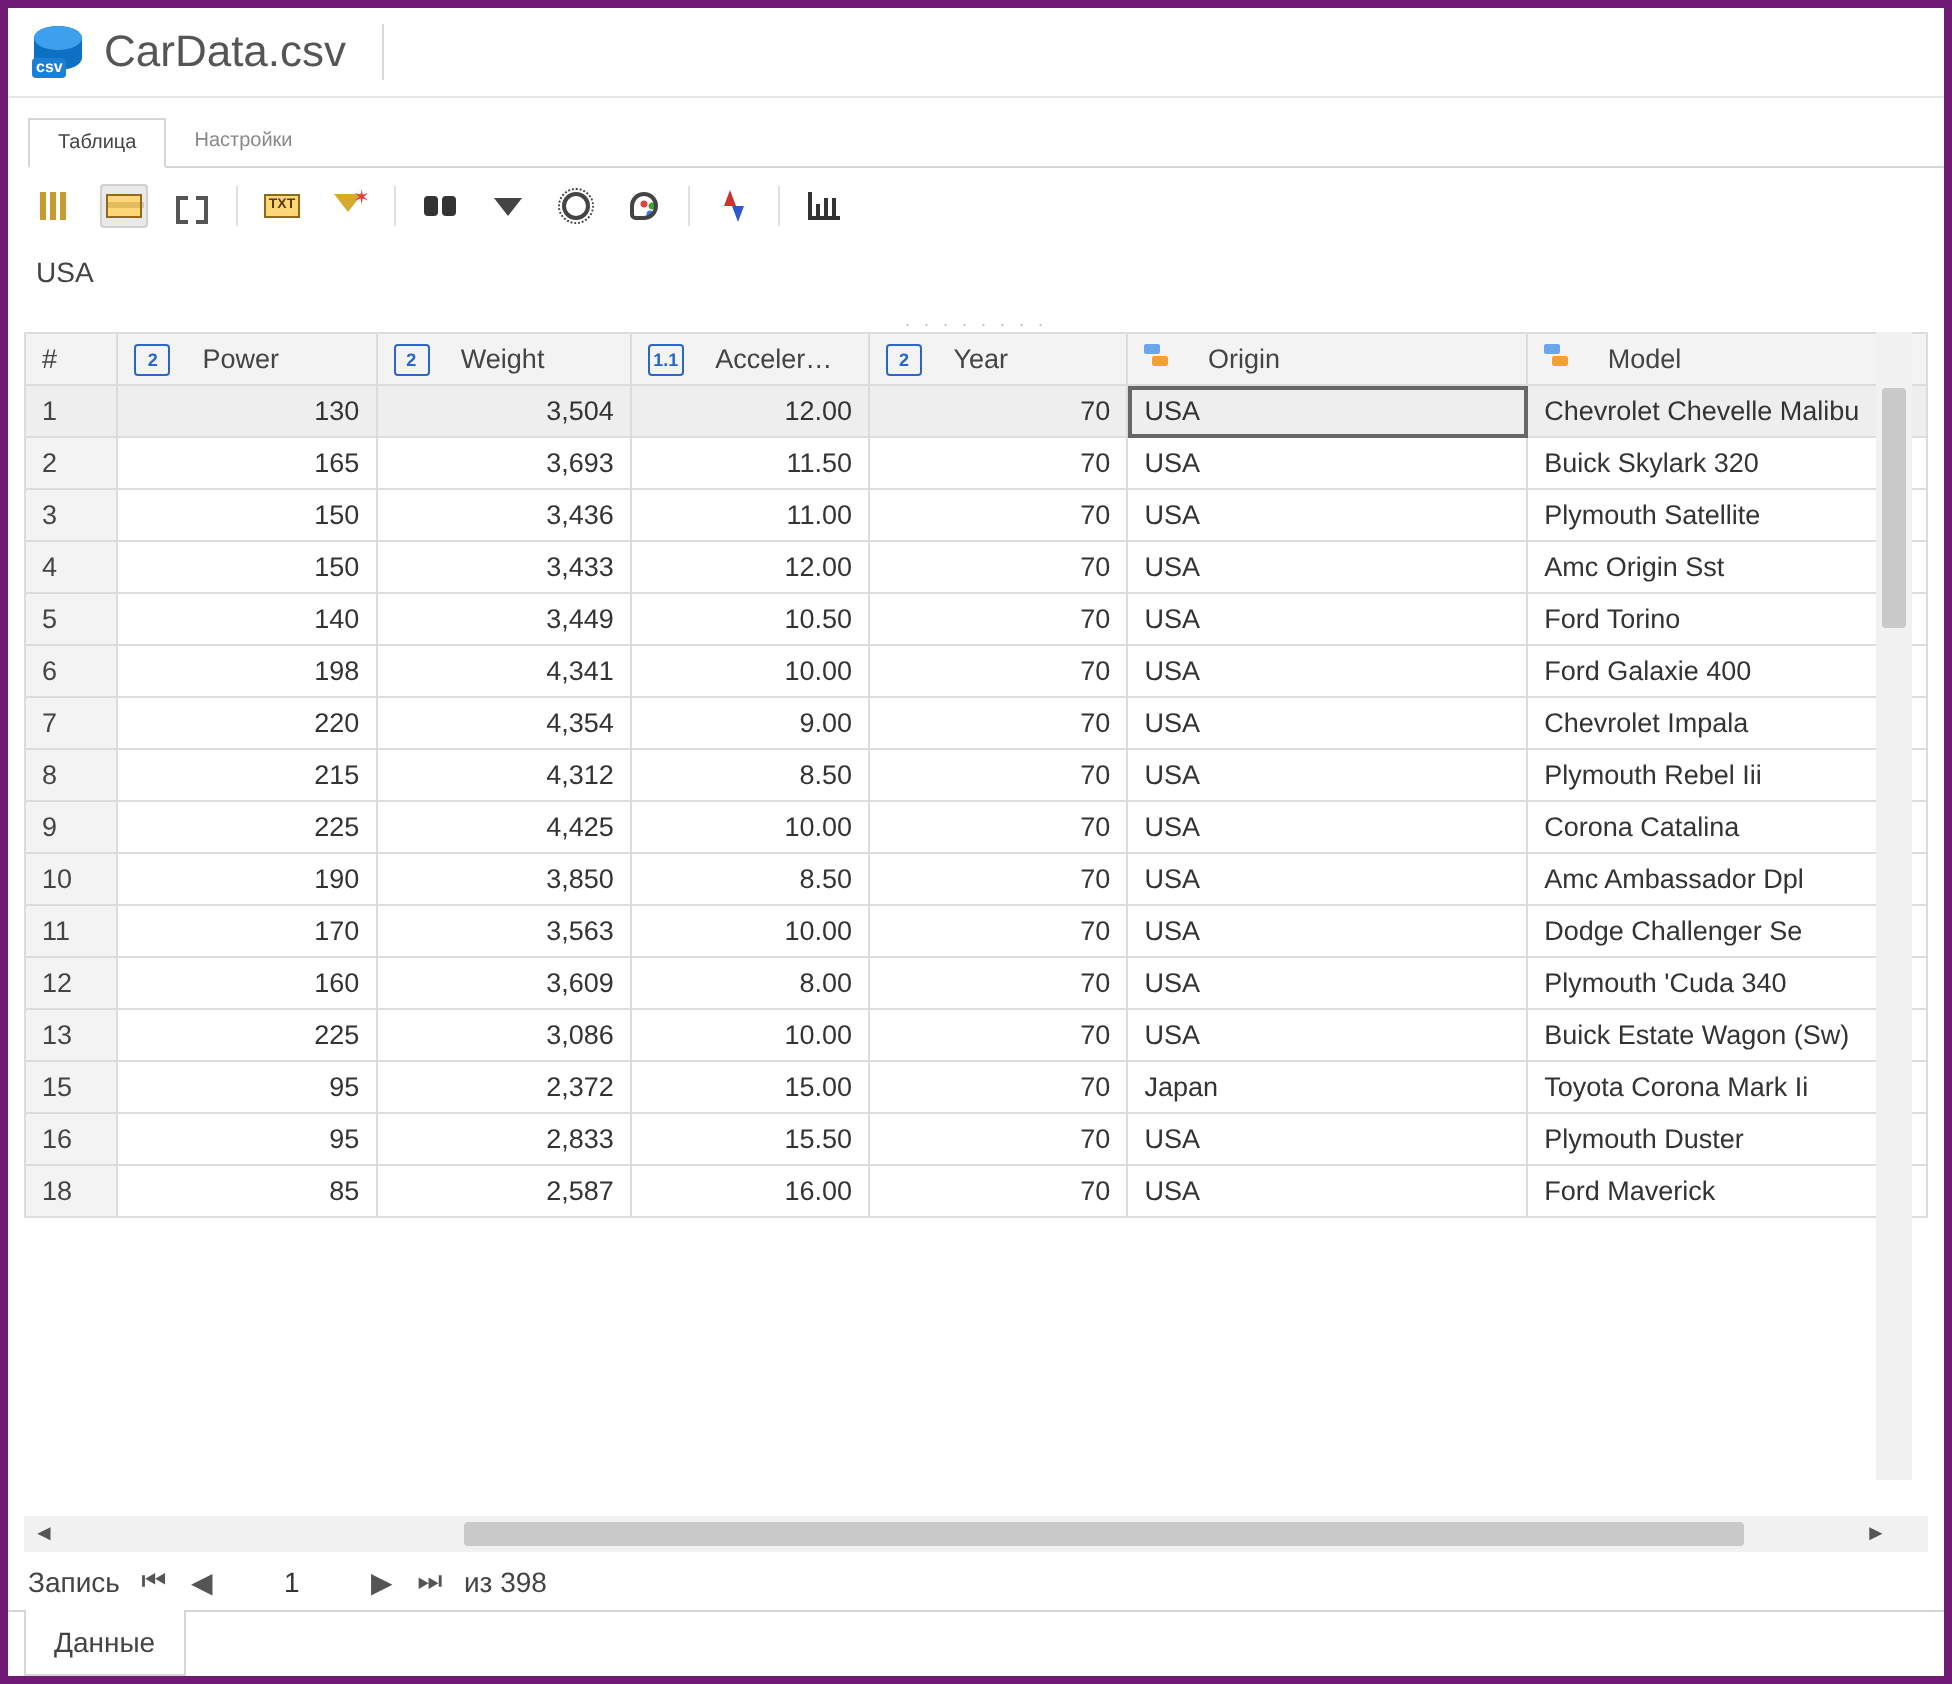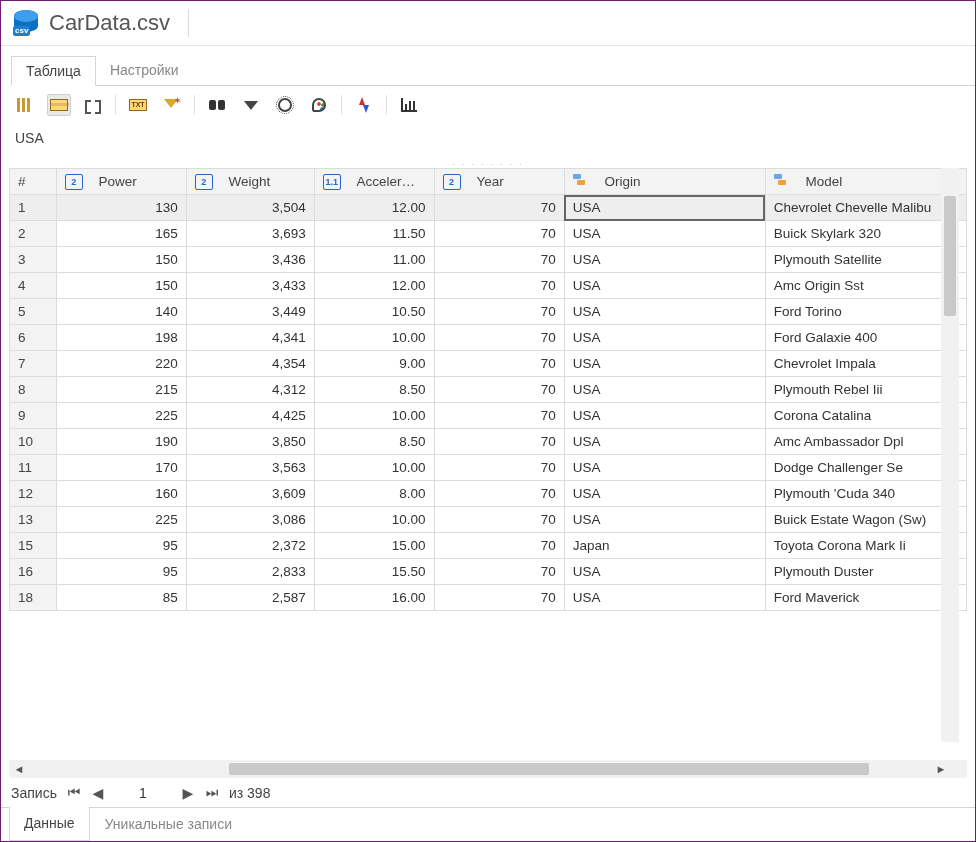--- a/index.html
+++ b/index.html
@@ -5,38 +5,38 @@
   * { box-sizing: border-box; margin: 0; padding: 0; }
   body {
     font-family: "Segoe UI", Arial, sans-serif;
     font-size: 13px;
     color: #333;
     background: #fff;
     width: 976px;
     height: 842px;
     overflow: hidden;
   }
-  .app { display: flex; flex-direction: column; height: 100%; border: 1px solid #701a75; }
+  .app { display: flex; flex-direction: column; height: 100%; border: 4px solid #701a75; }
 
   
   .titlebar { display:flex; align-items:center; padding: 8px 12px; border-bottom:1px solid #e5e5e5; gap:10px; }
   .csv-icon { position:relative; width:26px; height:26px; }
   .csv-icon .cyl { width:24px; height:14px; background:#0e70c3; border-radius:12px/6px; position:absolute; top:0; left:1px; }
   .csv-icon .body { width:24px; height:16px; background:#0e70c3; position:absolute; top:6px; left:1px; border-bottom-left-radius:12px 6px; border-bottom-right-radius:12px 6px;}
   .csv-icon .top { width:24px; height:12px; background:#3ca0ed; border-radius:12px/6px; position:absolute; top:0; left:1px; }
   .csv-icon .badge { position:absolute; bottom:0; left:0; background:#1d7fd4; color:#fff; font-size:8px; font-weight:bold; padding:1px 2px; border-radius:2px; line-height:1;}
   .title-text { font-size:22px; color:#555; }
   .title-sep { width:1px; height:28px; background:#d9d9d9; margin-left:8px;}
 
   
   .upper-tabs-wrap { padding: 10px 0 0 10px; }
   .upper-tabs { display:flex; border-bottom:1px solid #d5d5d5; }
   .upper-tabs .tab {
     padding: 6px 14px;
-    font-size:14px;
+    font-size:10px;
     color:#888;
     cursor:pointer;
     position:relative;
   }
   .upper-tabs .tab.active {
     color:#444;
     border:1px solid #d5d5d5;
     border-bottom:1px solid #fff;
     background:#fff;
     margin-bottom:-1px;
@@ -433,15 +433,14 @@
       <span class="navbtn">▶</span>
       <span class="navbtn">⏭</span>
     </div>
     <span class="total">
       <span>из</span> <span>398</span>
     </span>
   </div>
 
   <div class="bottom-tabs">
     <div class="btab active">Данные</div>
-    <div class="btab">Уникальные записи</div>
   </div>
 </div>
 
 </body></html>

